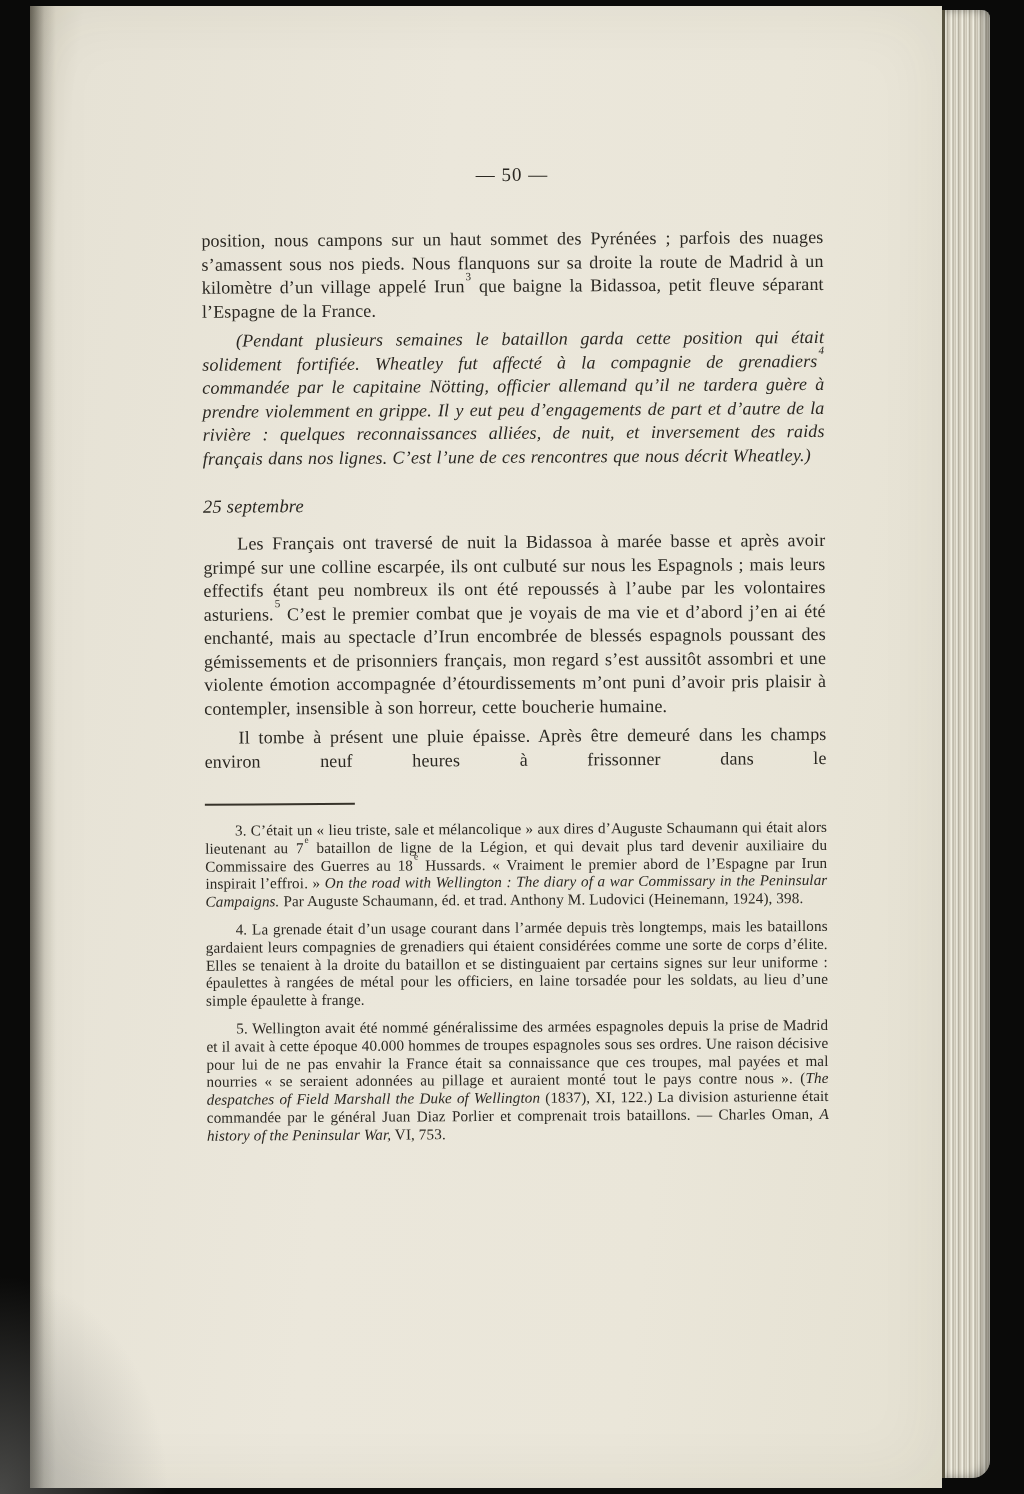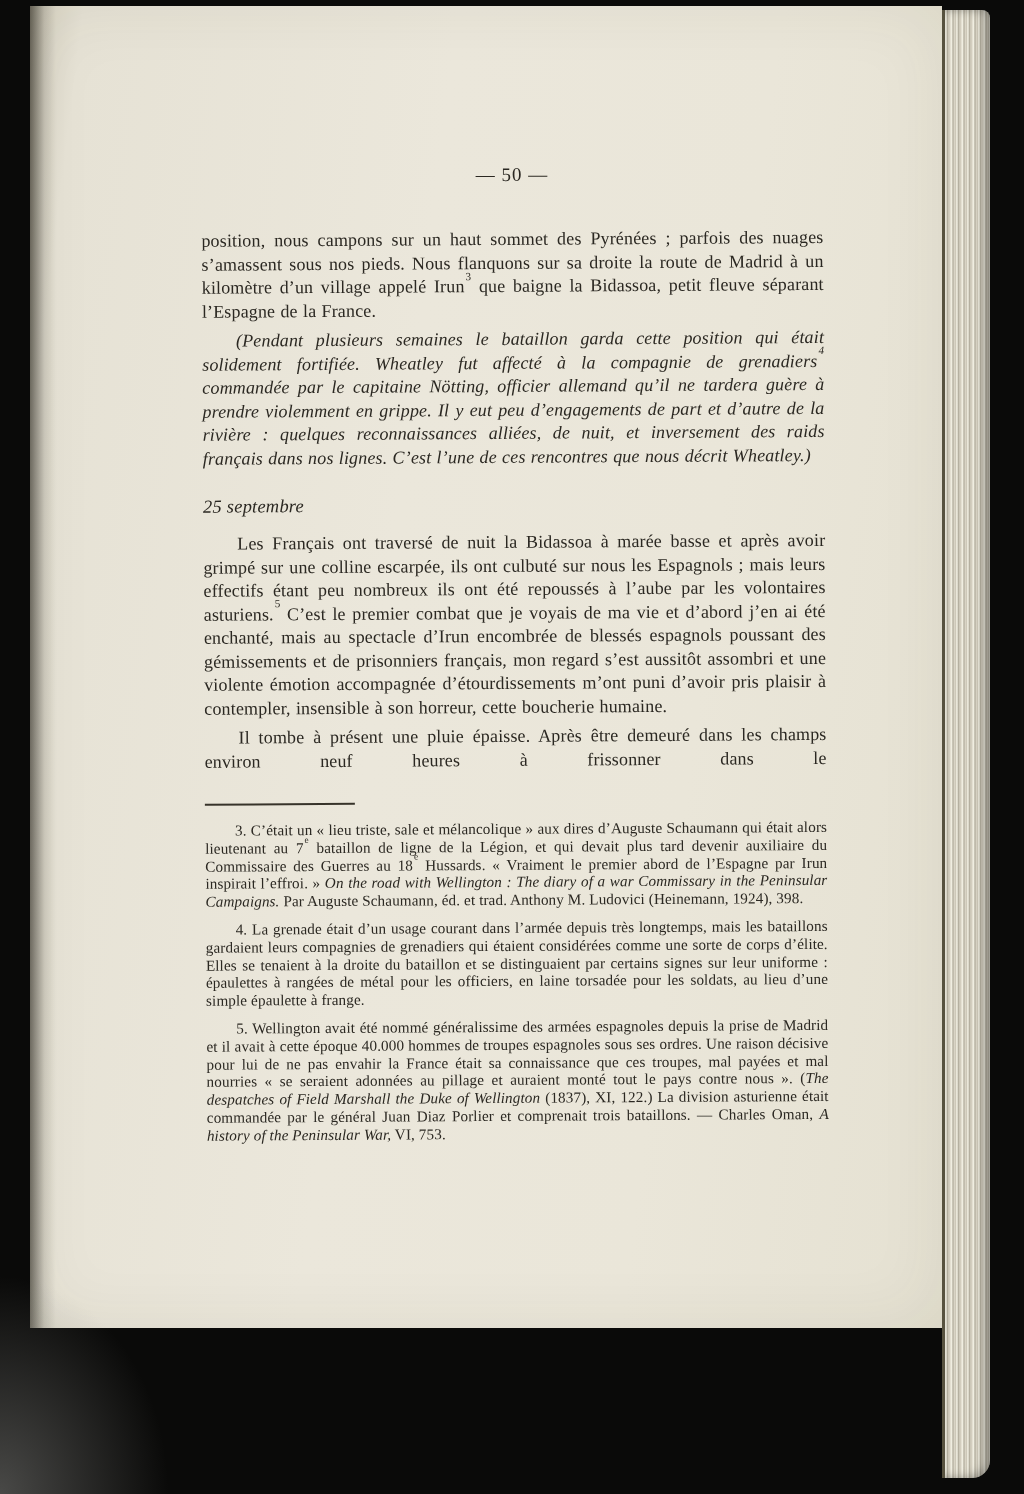--- a/index.html
+++ b/index.html
@@ -21,21 +21,21 @@
   
   .page-edges{
     position:absolute; left:942px; top:10px; width:48px; height:1468px;
     background:repeating-linear-gradient(90deg,
       #e4e0d2 0px, #f0eee1 1px, #b5b0a0 2.5px, #d9d4c5 4px, #c7c2b2 5.5px);
     border-left:3px solid #57523f;
     border-radius:0 8px 18px 0;
     box-shadow:inset -6px 0 10px rgba(0,0,0,0.35);
   }
   .page{
-    position:absolute; left:30px; top:6px; width:912px; height:1322px;
+    position:absolute; left:30px; top:6px; width:912px; height:1482px;
     background:linear-gradient(97deg,#d4cfc0 0%, #e6e2d5 5%, #ebe7db 40%, #eae6d9 70%, #e5e1d2 100%);
     box-shadow:inset 0 0 70px rgba(60,50,20,0.07);
   }
   
   .page::before{
     content:"";
     position:absolute; left:0; top:0; bottom:0; width:26px;
     background:linear-gradient(90deg, rgba(15,12,4,0.55), rgba(15,12,4,0.12) 55%, rgba(15,12,4,0));
     pointer-events:none;
   }

